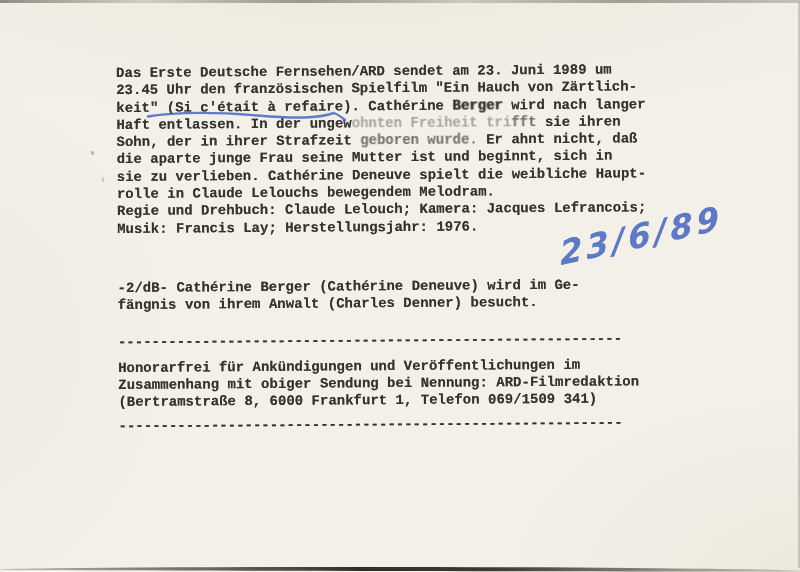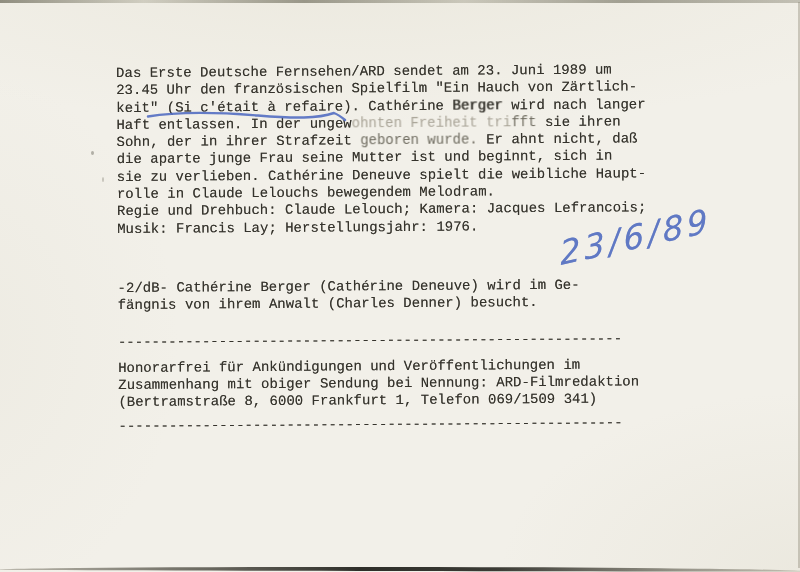--- a/index.html
+++ b/index.html
@@ -8,20 +8,21 @@
     background:#f2f0e9;
     font-family:"Liberation Mono","DejaVu Sans Mono",monospace;
   }
   .paper {
     position:absolute; inset:0;
     background:
       radial-gradient(ellipse 900px 220px at 45% -5%, rgba(214,209,186,0.22), rgba(214,209,186,0) 70%),
       radial-gradient(ellipse 500px 300px at 100% 100%, rgba(205,200,178,0.18), rgba(205,200,178,0) 60%),
       radial-gradient(ellipse 400px 500px at -5% 60%, rgba(210,206,186,0.14), rgba(210,206,186,0) 55%),
       #f2f0e9;
+    font-weight: bold;
   }
   .edge-top {
     position:absolute; top:0; left:0; right:0; height:3px;
     background:linear-gradient(90deg,
       rgba(80,78,60,0.60) 0%, rgba(130,127,104,0.28) 18%,
       rgba(84,82,64,0.55) 38%, rgba(120,117,96,0.30) 58%,
       rgba(84,82,64,0.50) 78%, rgba(110,107,88,0.35) 100%);
   }
   .edge-bottom {
     position:absolute; left:-4px; right:-4px; bottom:1px; height:4px;

